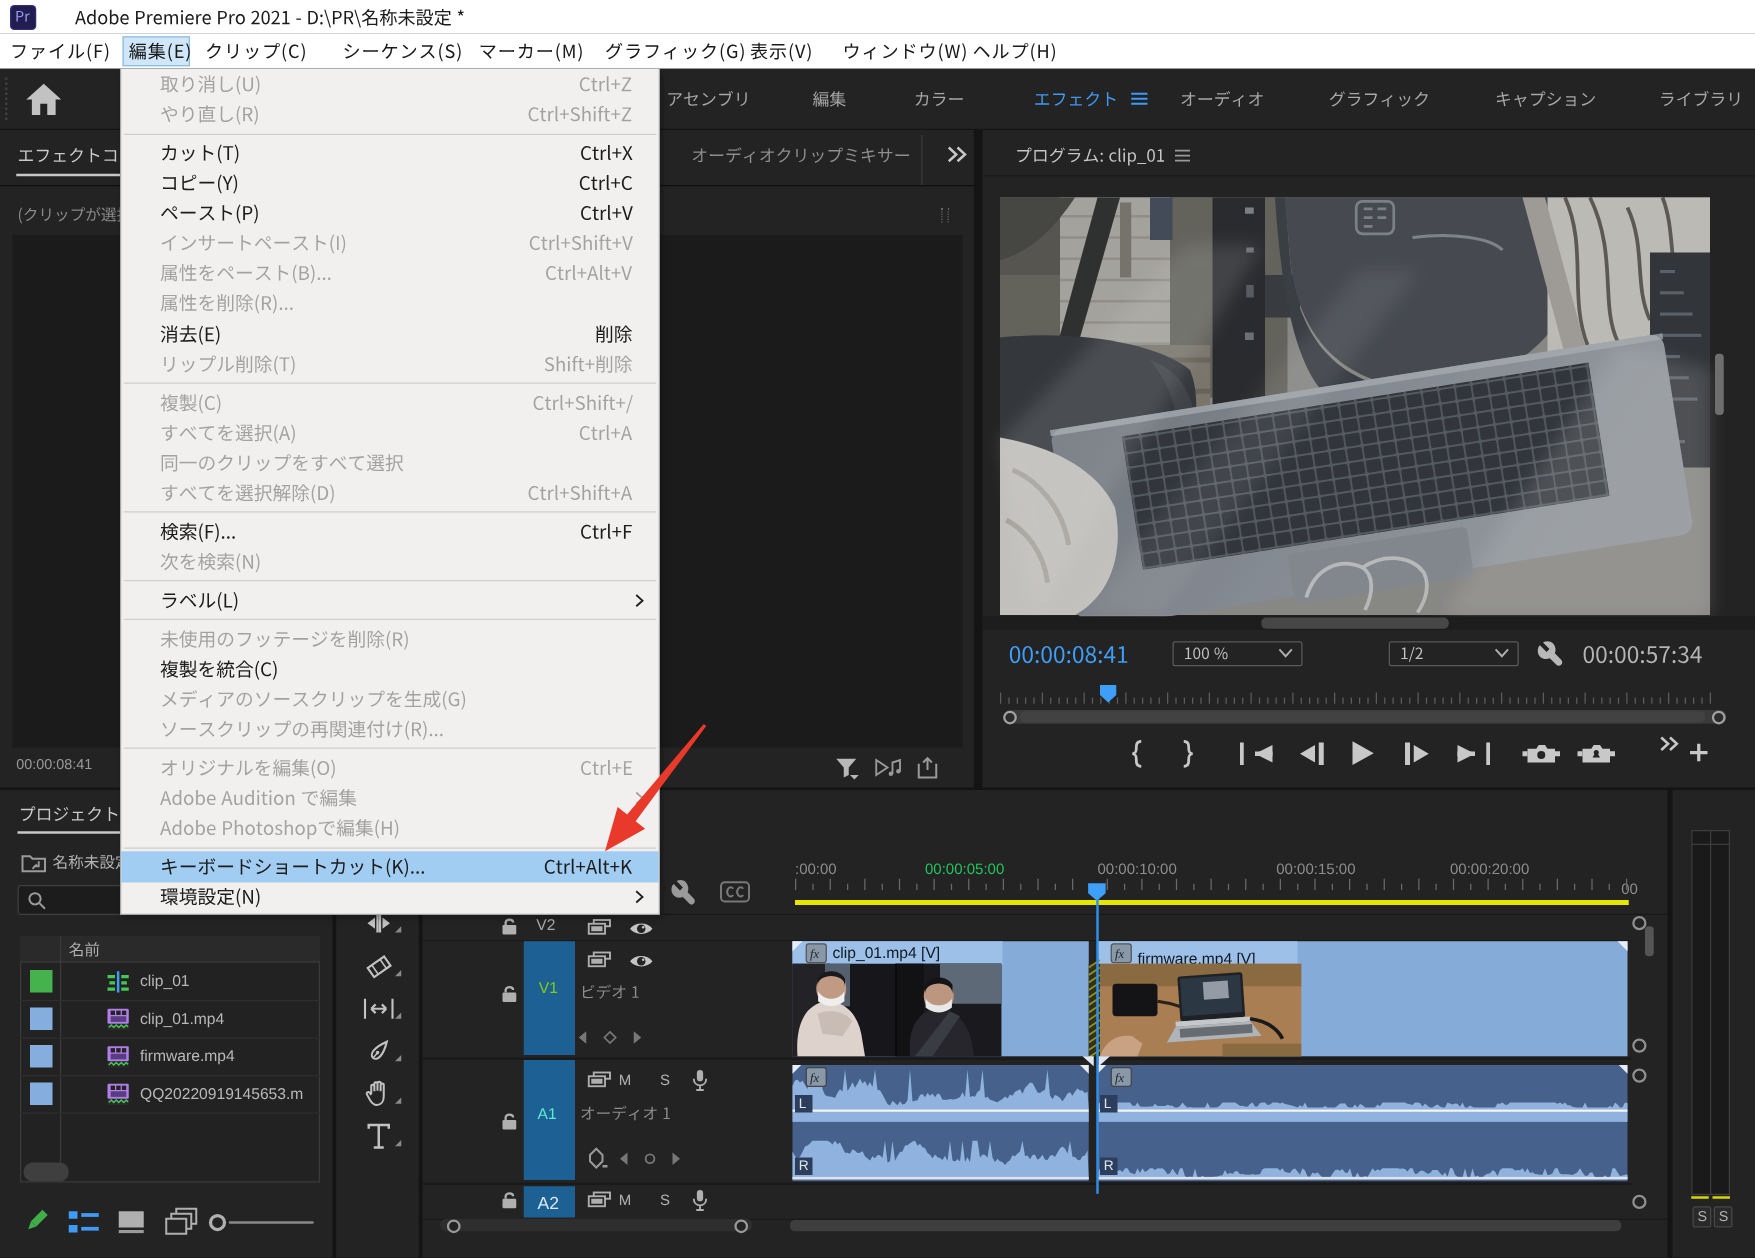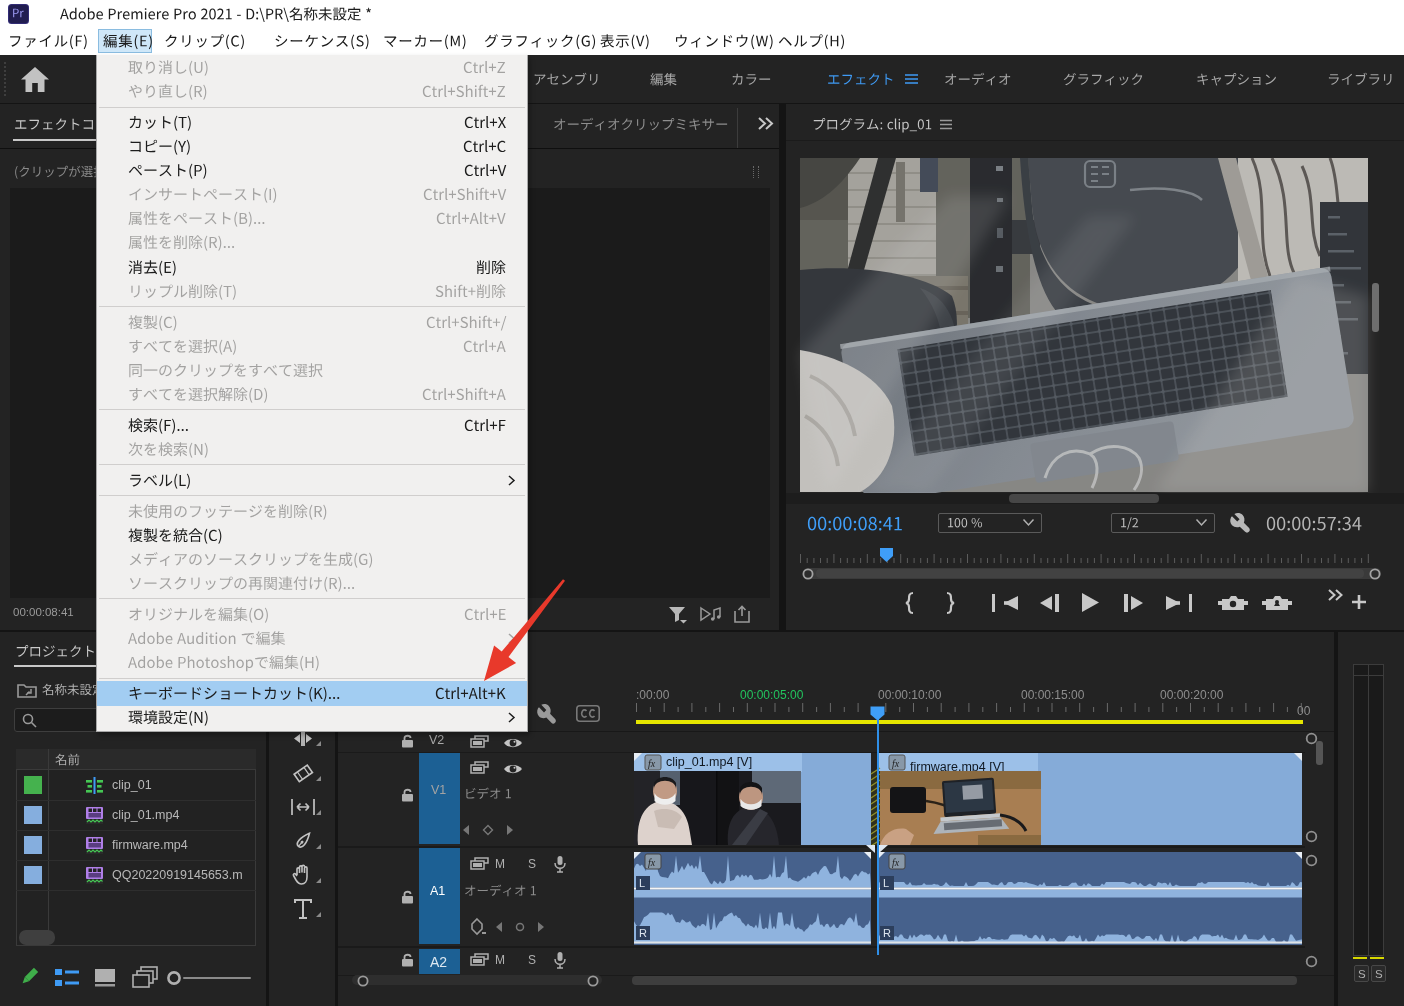--- a/index.html
+++ b/index.html
@@ -1033,21 +1033,21 @@
     <rect x="1" y="4" width="13" height="8" fill="#232323" stroke="#b0b0b0" stroke-width="1.5"></rect>
     <rect x="3" y="6" width="9" height="4" fill="#b0b0b0"></rect>
   </svg>
 <svg style="position:absolute;left:503px;top:736px;" width="20" height="14">
     <path d="M1 7 C5 1.5 15 1.5 19 7 C15 12.5 5 12.5 1 7 Z" fill="#c4c4c4"></path>
     <circle cx="10" cy="7" r="3.4" fill="#232323"></circle>
     <circle cx="11.5" cy="5.8" r="1" fill="#c4c4c4"></circle>
   </svg>
 <div style="left:338px;top:751.5px;width:967px;height:1.5px;background:#1a1a1a;"></div>
 <div style="left:419px;top:753px;width:41px;height:91px;background:#1c6094;"></div>
-<div style="left:431px;top:783px;font-size:12.5px;color:#a3a3a3;white-space:pre;line-height:1.15;">V1</div>
+<div style="left:431px;top:783px;font-size:12.5px;color:#84cc16;white-space:pre;line-height:1.15;">V1</div>
 <svg style="position:absolute;left:401px;top:788px;" width="13" height="14">
     <rect x="1" y="6" width="11" height="7.5" rx="1" fill="#b0b0b0"></rect>
     <path d="M3.5 6 V4 C3.5 1 9.5 1 9.5 4" stroke="#b0b0b0" stroke-width="1.8" fill="none"></path>
   </svg>
 <svg style="position:absolute;left:470px;top:761px;" width="19" height="15">
     <rect x="5" y="1" width="13" height="5" fill="none" stroke="#b0b0b0" stroke-width="1.5"></rect>
     <rect x="1" y="4" width="13" height="8" fill="#232323" stroke="#b0b0b0" stroke-width="1.5"></rect>
     <rect x="3" y="6" width="9" height="4" fill="#b0b0b0"></rect>
   </svg>
 <svg style="position:absolute;left:503px;top:762px;" width="20" height="14">
@@ -1063,21 +1063,21 @@
       <use href="#g11" x="3260"></use>
     </g>
   </svg>
 <svg style="position:absolute;left:461px;top:824px;" width="56" height="12">
     <path d="M8 1 L2 6 L8 11 Z" fill="#777"></path>
     <path d="M27 1.5 L31.5 6 L27 10.5 L22.5 6 Z" fill="none" stroke="#777" stroke-width="1.4"></path>
     <path d="M46 1 L52 6 L46 11 Z" fill="#777"></path>
   </svg>
 <div style="left:338px;top:845.5px;width:967px;height:2px;background:#1a1a1a;"></div>
 <div style="left:419px;top:848px;width:41px;height:96px;background:#1c6094;"></div>
-<div style="left:430px;top:884px;font-size:12.5px;color:#ffffff;white-space:pre;line-height:1.15;">A1</div>
+<div style="left:430px;top:884px;font-size:12.5px;color:#5eead4;white-space:pre;line-height:1.15;">A1</div>
 <svg style="position:absolute;left:401px;top:890px;" width="13" height="14">
     <rect x="1" y="6" width="11" height="7.5" rx="1" fill="#b0b0b0"></rect>
     <path d="M3.5 6 V4 C3.5 1 9.5 1 9.5 4" stroke="#b0b0b0" stroke-width="1.8" fill="none"></path>
   </svg>
 <svg style="position:absolute;left:470px;top:857px;" width="19" height="15">
     <rect x="5" y="1" width="13" height="5" fill="none" stroke="#b0b0b0" stroke-width="1.5"></rect>
     <rect x="1" y="4" width="13" height="8" fill="#232323" stroke="#b0b0b0" stroke-width="1.5"></rect>
     <rect x="3" y="6" width="9" height="4" fill="#b0b0b0"></rect>
   </svg>
 <div style="left:495px;top:858px;font-size:12px;color:#b0b0b0;white-space:pre;line-height:1.15;">M</div>

